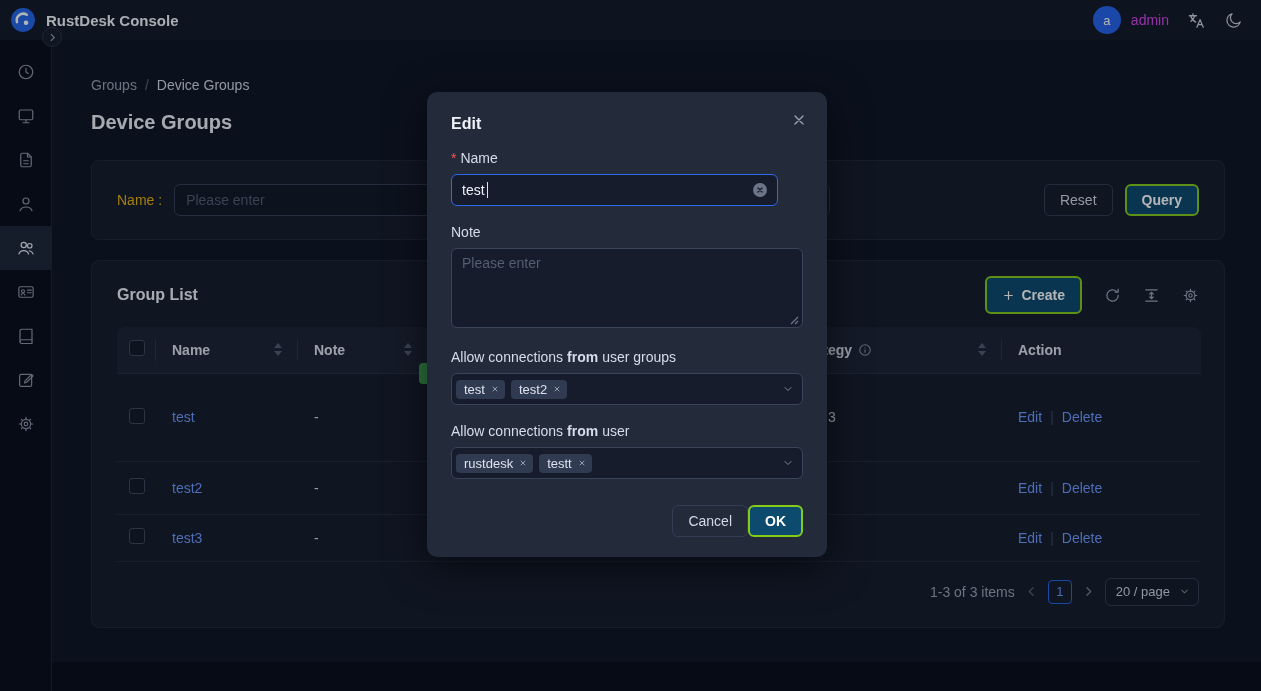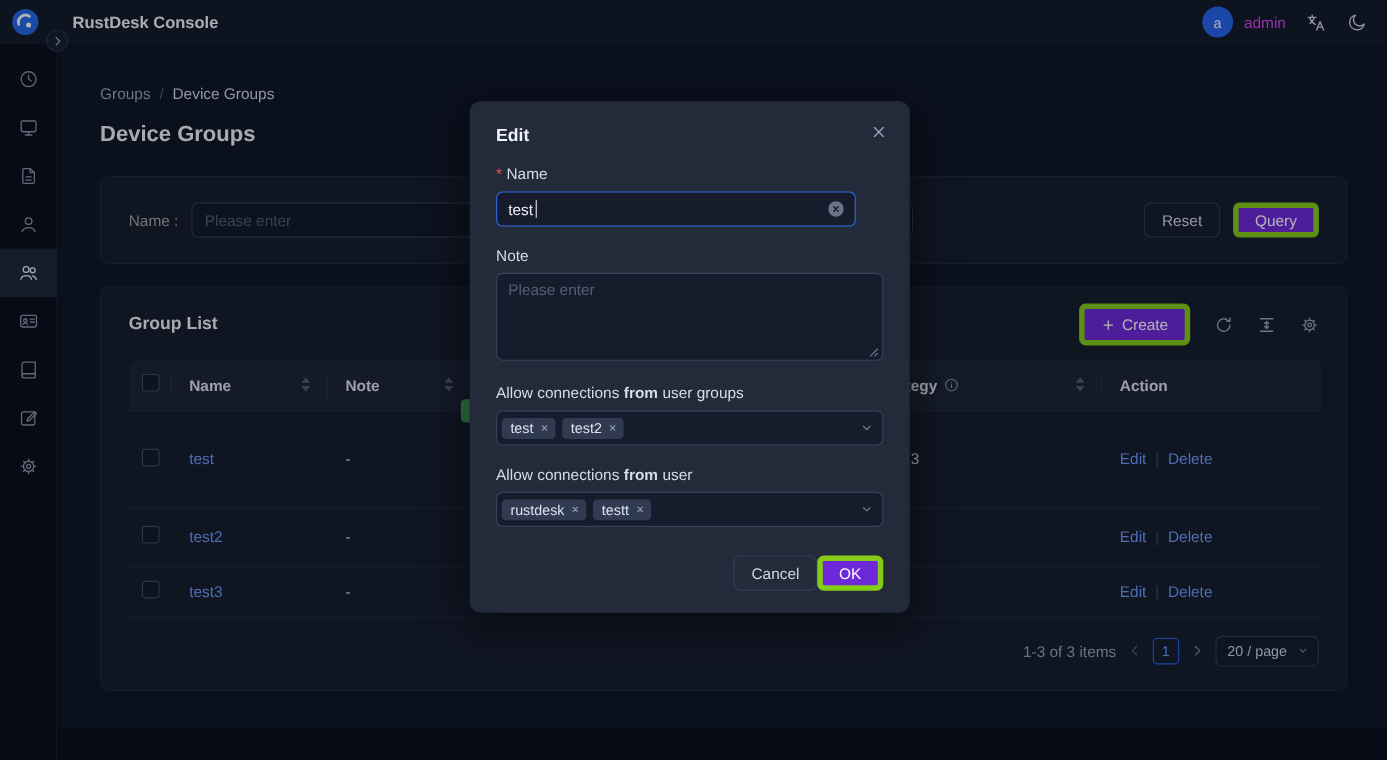--- a/index.html
+++ b/index.html
@@ -6,21 +6,21 @@
   html,body { width:1261px; height:691px; }
   body {
     position:relative; overflow:hidden;
     background:#0a0e19; color:#e4e8f1;
     font-family:"Liberation Sans", sans-serif; font-size:14px;
   }
   svg { display:block; }
 
   
   .topbar { position:absolute; top:0; left:0; right:0; height:40px; background:#141929;
-    display:flex; align-items:center; padding:0 18px 0 10px; z-index:5;gap:20px; }
+    display:flex; align-items:center; padding:0 18px 0 10px; z-index:5; }
   .logo { margin-right:10px; }
   .app-title { font-size:15px; font-weight:bold; color:#f2f5fa; }
   .topbar-right { margin-left:auto; display:flex; align-items:center; gap:18px; }
   .avatar { width:28px; height:28px; border-radius:50%; background:#2563eb; color:#fff;
     display:flex; align-items:center; justify-content:center; font-size:13px; cursor:pointer; }
   .username { color:#d946ef; margin-left:-8px; cursor:pointer; }
   .top-icon { color:#ccd3e0; cursor:pointer; }
 
   
   .sidebar { position:absolute; top:40px; left:0; width:52px; bottom:0; background:#0a0e19;
@@ -36,29 +36,29 @@
   .content { position:absolute; left:52px; top:40px; width:1209px; height:622px; background:#0f1524; }
   .breadcrumb { position:absolute; left:39px; top:37px; font-size:14px; color:#98a2b3; display:flex; gap:8px; }
   .breadcrumb .crumb-link { cursor:pointer; }
   .breadcrumb .sep { color:#5a6478; }
   .breadcrumb .current { color:#cfd6e4; }
   .page-title { position:absolute; left:39px; top:71px; font-size:20px; font-weight:bold; color:#eef2f8; }
 
   .panel { position:absolute; background:#161c2b; border:1px solid #202839; border-radius:8px; }
   .filter-panel { left:39px; top:120px; width:1134px; height:80px; display:flex; align-items:center;
     padding:0 25px; gap:12px; }
-  .filter-label { color:#a3a3a3; white-space:nowrap; }
+  .filter-label { color:#eab308; white-space:nowrap; }
   .text-input { width:656px; height:32px; background:#111726; border:1px solid #333e54; border-radius:6px;
     padding:0 11px; color:#e4e8f1; font-family:inherit; font-size:14px; outline:none; }
   .text-input::placeholder { color:#545e72; }
   .spacer { flex:1; }
   .btn { height:32px; border-radius:6px; padding:0 15px; font-size:14px; font-family:inherit;
     display:inline-flex; align-items:center; justify-content:center; gap:6px; cursor:pointer; }
   .btn-default { background:transparent; border:1px solid #333e54; color:#d2d8e4; }
-  .btn-primary { background:#6d28d9; border:5px solid #84cc16; color:#fff; }
+  .btn-primary { background:#0c4a6e; border:2px solid #84cc16; color:#fff;font-weight:bold; }
 
   .list-panel { left:39px; top:220px; width:1134px; height:368px; padding:14px 25px 16px; }
   .list-head { display:flex; align-items:center; height:40px; margin-bottom:12px; }
   .list-title { font-size:16px; font-weight:bold; color:#eef2f8; }
   .tools { margin-left:auto; display:flex; align-items:center; gap:22px; color:#9aa3b8; }
   .tools .tool { cursor:pointer; }
 
   table { width:1084px; border-collapse:collapse; table-layout:fixed; }
   thead th { background:#1c2334; height:46px; font-weight:bold; color:#dde3ee; text-align:left;
     padding:0 16px; position:relative; border-bottom:1px solid #262e40; font-size:14px; }

